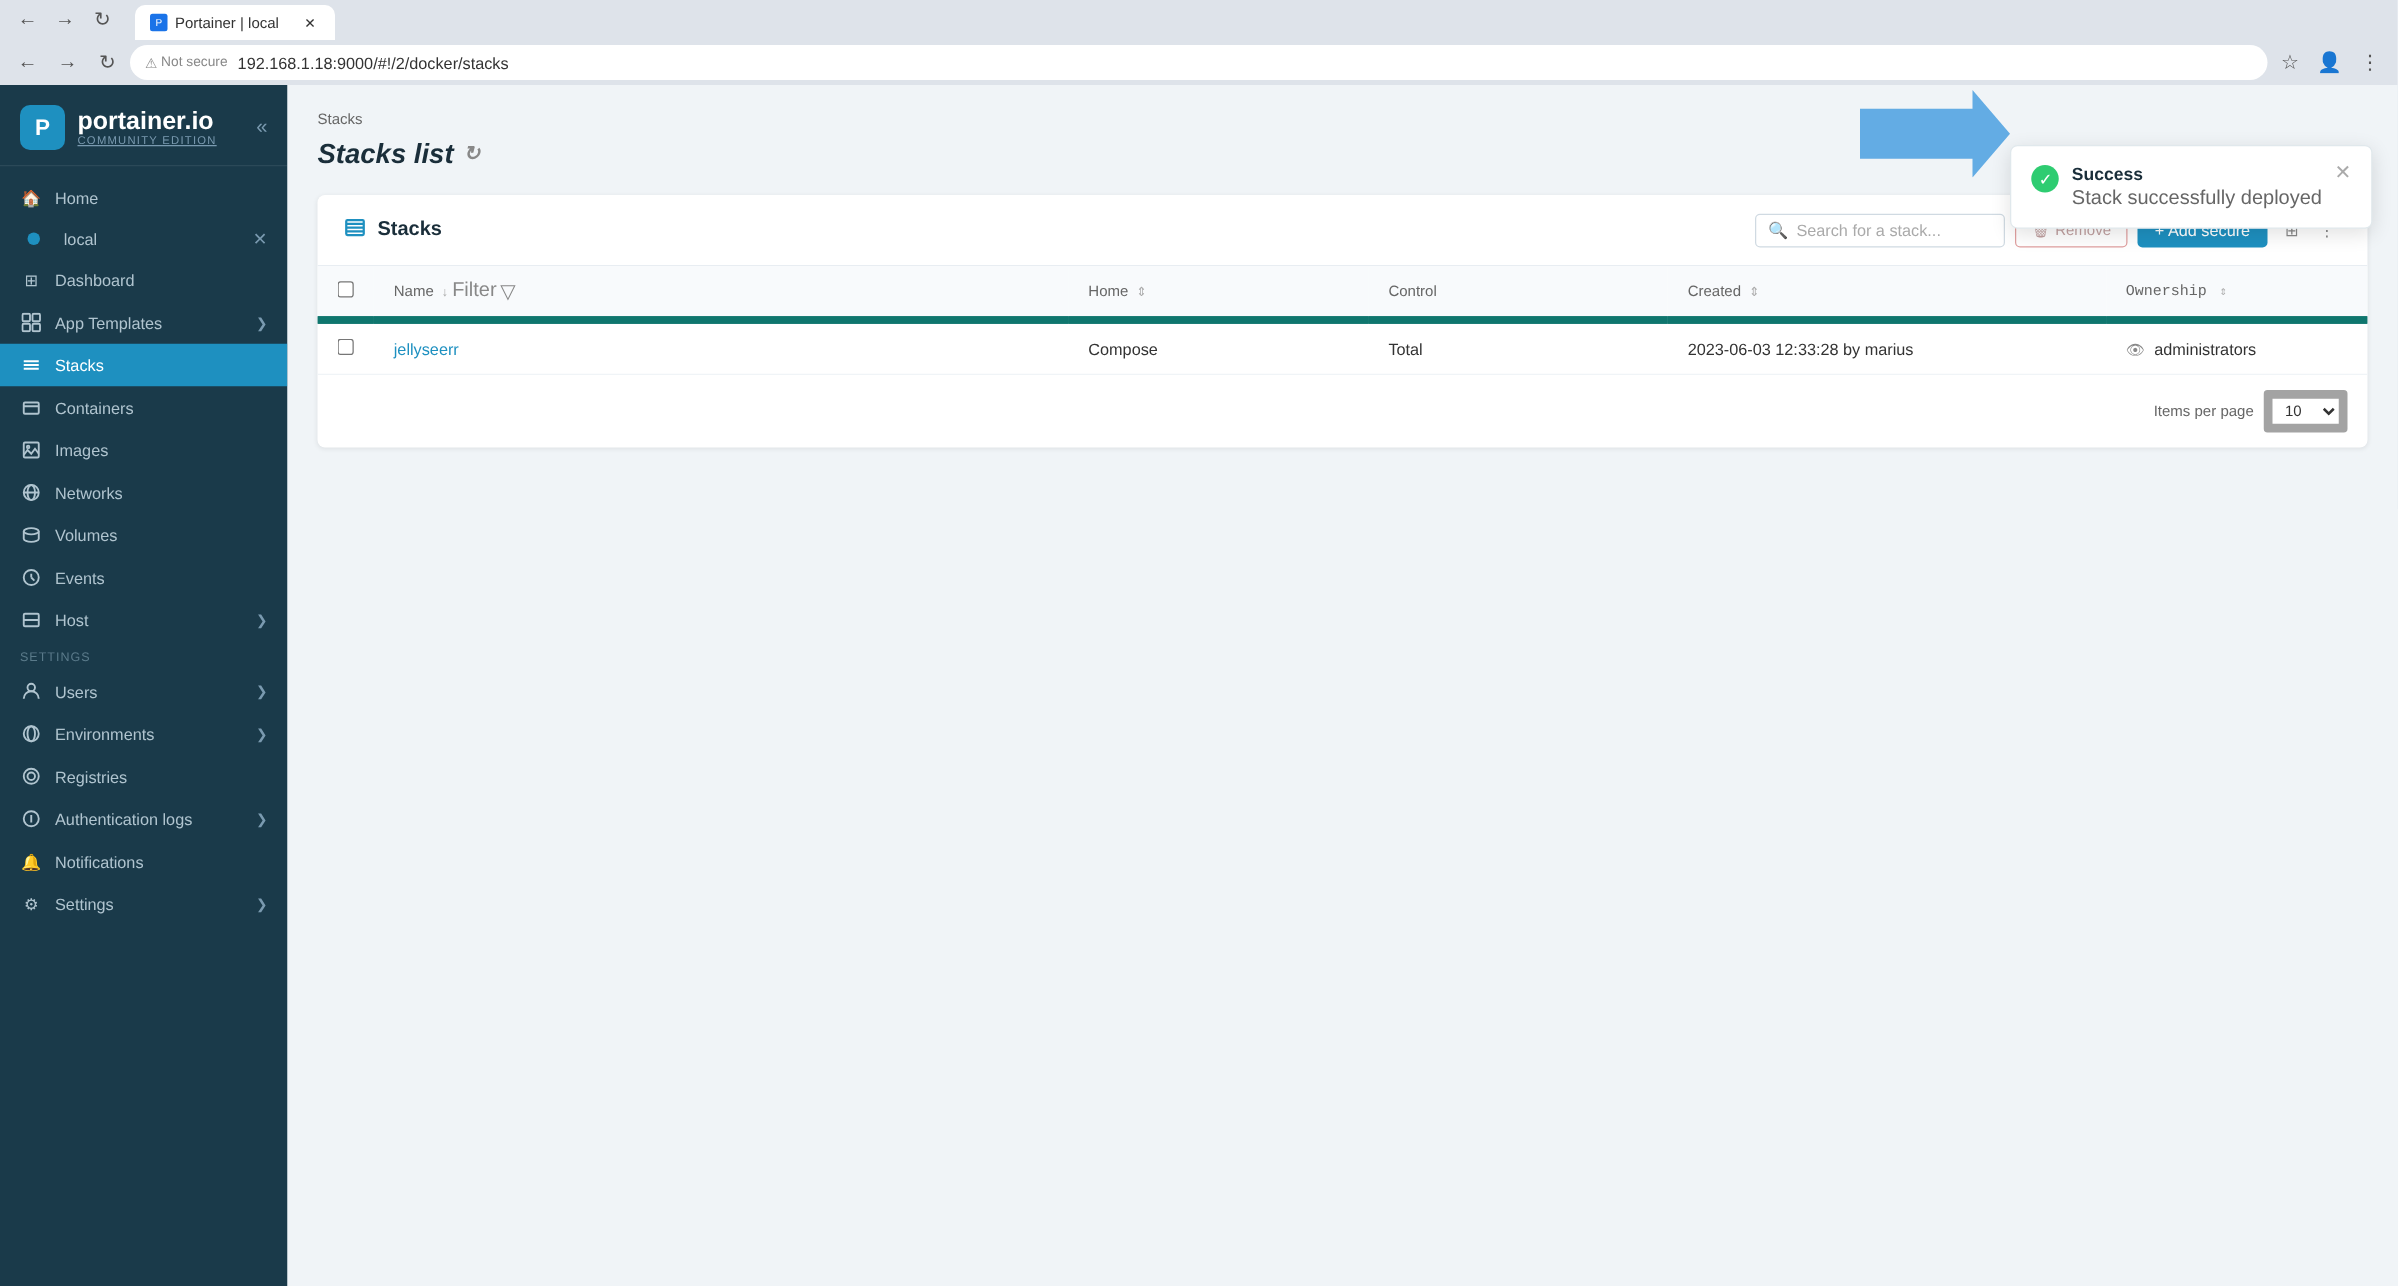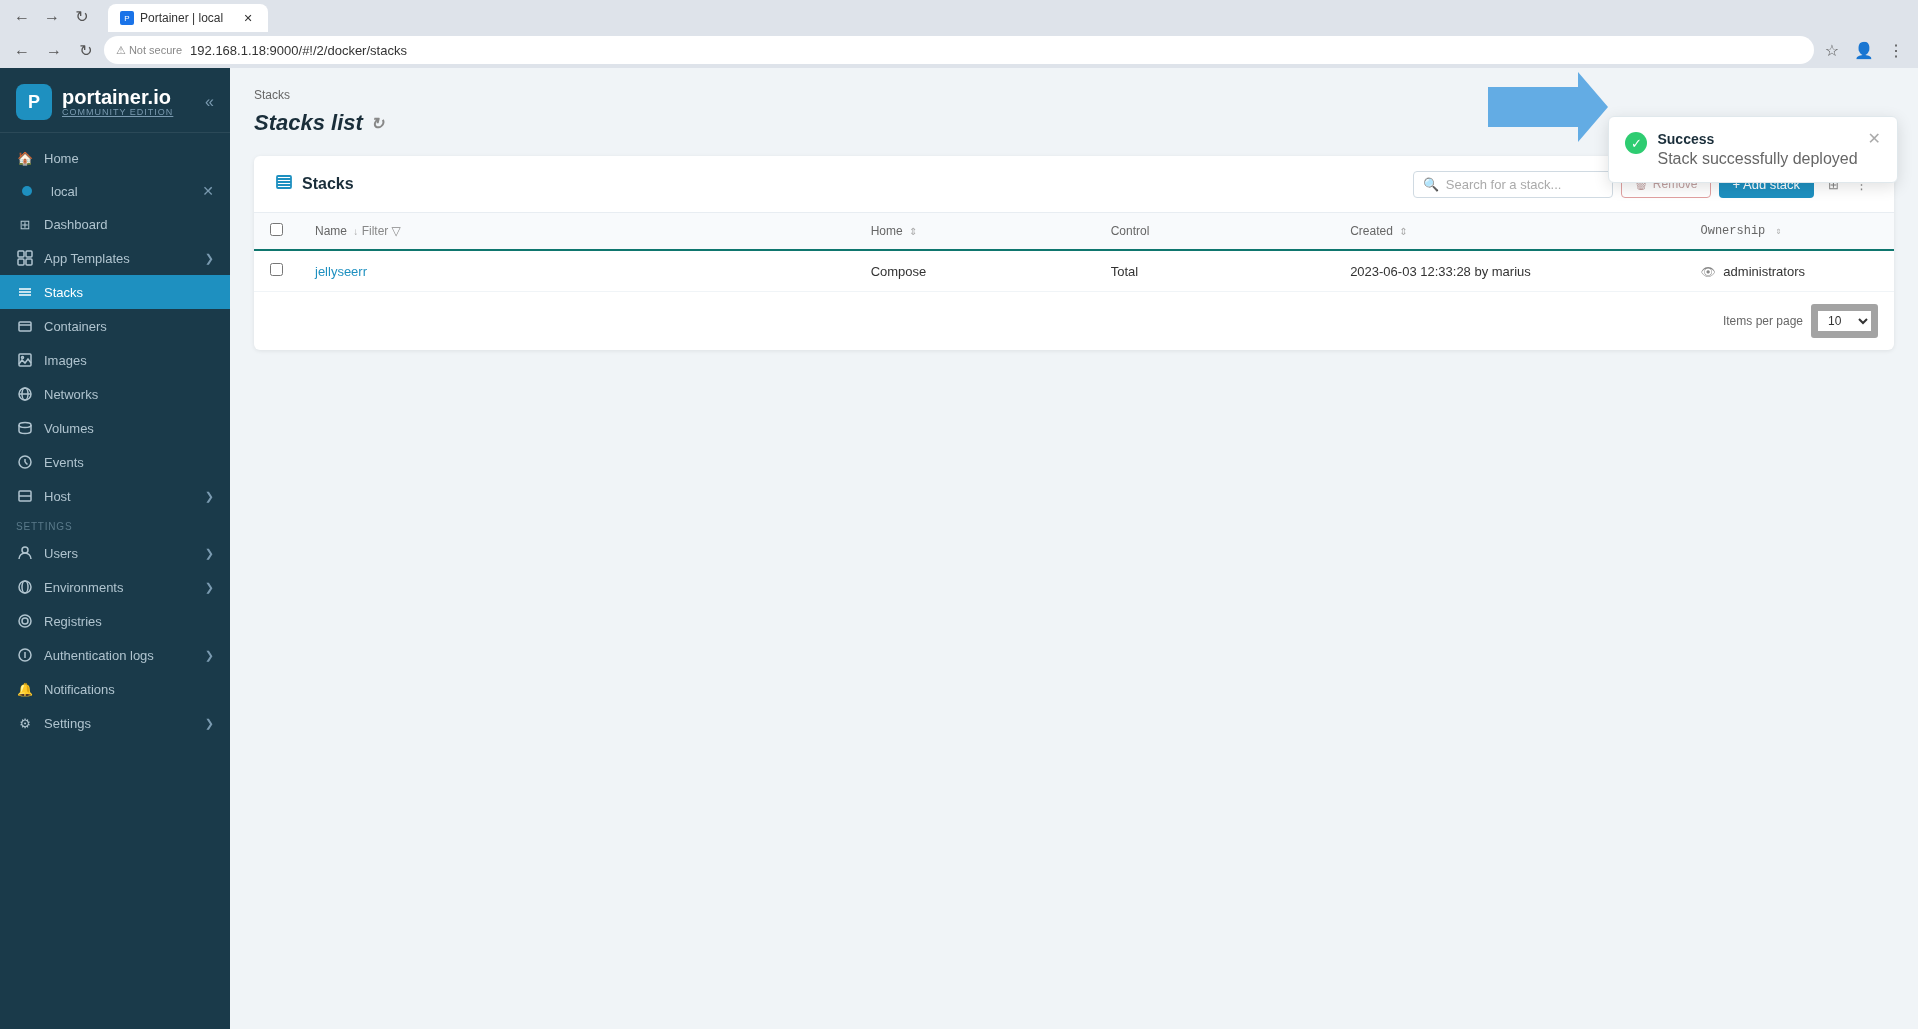--- a/index.html
+++ b/index.html
@@ -294,35 +294,35 @@
     .stacks-table {
       width: 100%;
       border-collapse: collapse;
     }
     .stacks-table th {
       text-align: left;
       padding: 10px 16px;
       font-size: 12px;
       color: #666;
       font-weight: 500;
-      border-bottom: 2px solid #0f766e;
+      border-bottom: 6px solid #0f766e;
       background: #f8fafc;
     }
     .stacks-table td {
       padding: 12px 16px;
       font-size: 13px;
       color: #333;
       border-bottom: 1px solid #f0f4f7;
     }
     .stacks-table tr:last-child td { border-bottom: none; }
 
     .sort-icon { font-size: 10px; color: #aaa; margin-left: 3px; }
     .filter-btn {
       display: inline-flex; align-items: center; gap: 3px;
-      cursor: pointer; color: #888; font-size: 12px;
+      cursor: pointer; color: #888; font-size: 16px;
     }
 
     .checkbox-cell { width: 36px; }
     input[type="checkbox"] { cursor: pointer; }
 
     .stack-link { color: #1e90c0; text-decoration: none; cursor: pointer; }
 
     .items-per-page {
       display: flex;
       align-items: center;
@@ -654,21 +654,21 @@
         <div class="header-actions">
           <div class="search-box">
             <span class="search-icon">🔍</span>
             <input type="text" placeholder="Search for a stack..." style="">
           </div>
           <button class="btn-remove">
             <span>🗑</span>
             <span>Remove</span>
           </button>
           <button class="btn-add">
-            <span>+ Add stack</span>
+            <span>+ Add secure</span>
           </button>
           <div class="view-toggle">
             <div class="view-btn">⊞</div>
             <div class="view-btn">⋮</div>
           </div>
         </div>
       </div>
 
       <table class="stacks-table">
         <thead>

